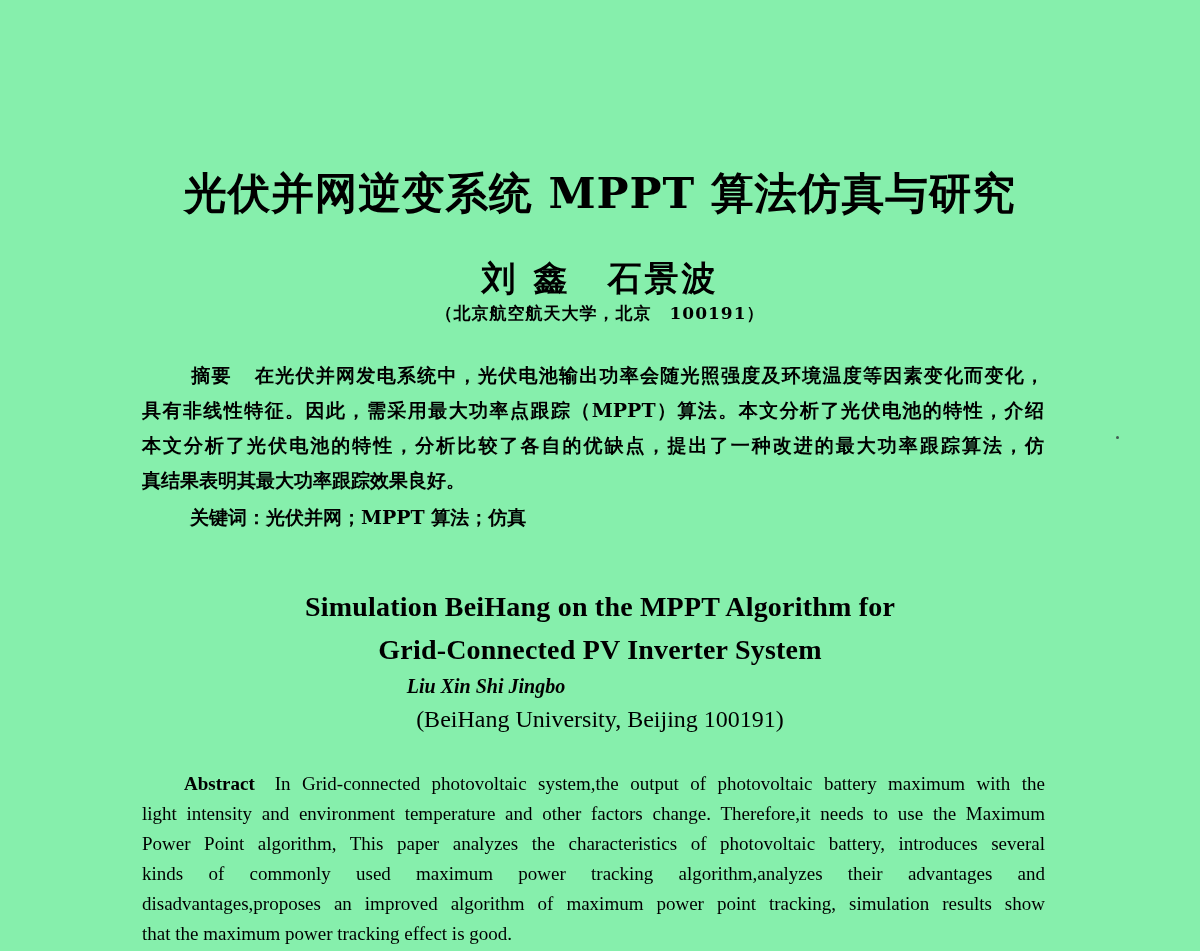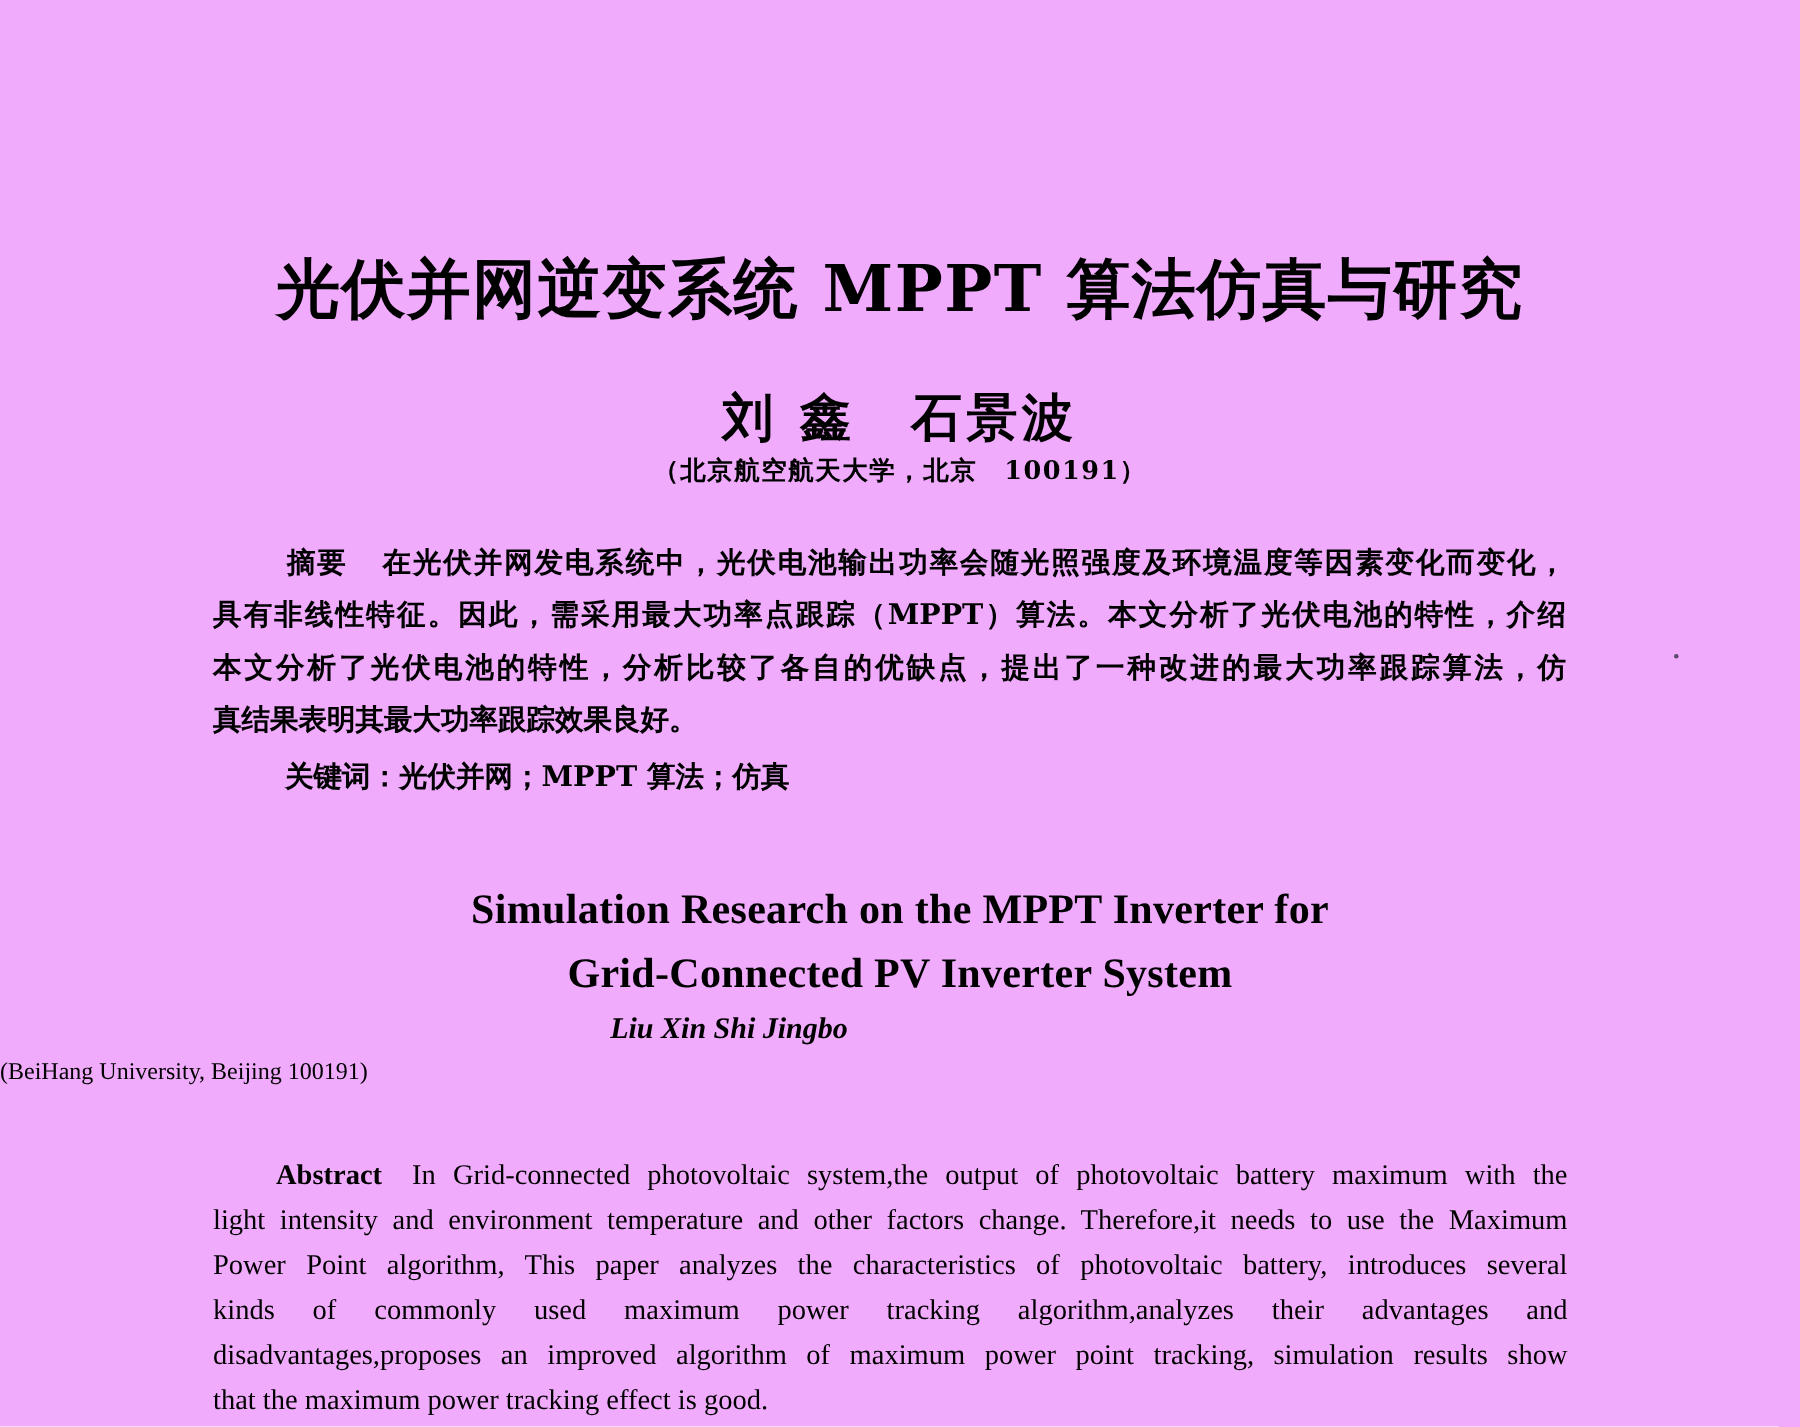--- a/index.html
+++ b/index.html
@@ -15,21 +15,21 @@
     font-family: "Liberation Serif", serif;
     color: #000000;
     -webkit-font-smoothing: none;
   }
 
   .page {
     position: absolute;
     left: 0; top: 0;
     width: 1200px;
     height: 951px;
-    background: #f0abfc;
+    background: #86efac;
   }
 
   
   .cn-title {
     position: absolute;
     left: 0;
     top: 166px;
     width: 1200px;
     text-align: center;
     font-family: "DejaVu Serif", "Liberation Serif", serif;
@@ -124,22 +124,23 @@
     font-family: "Liberation Serif", serif;
     font-style: italic;
     font-weight: bold;
     font-size: 20px;
   }
   .en-affil {
     position: absolute;
     left: 0;
     top: 706px;
     width: 1200px;
-    font-family: "Liberation Serif", serif;
-    font-size: 16px;
+    text-align: center;
+    font-family: "Liberation Serif", serif;
+    font-size: 24px;
   }
 
   
   .en-abstract {
     position: absolute;
     left: 142px;
     top: 769px;
     width: 903px;
     font-family: "Liberation Serif", serif;
     font-size: 19px;
@@ -187,21 +188,21 @@
 
   <div class="cn-abstract">
     <span class="ln"><span class="indent2"></span><b>摘要</b><span class="gap-lbl"></span><span>在光伏并网发电系统中，光伏电池输出功率会随光照强度及环境温度等因素变化而变化，</span></span>
     <span class="ln">具有非线性特征。因此，需采用最大功率点跟踪（MPPT）算法。本文分析了光伏电池的特性，介绍</span>
     <span class="ln">本文分析了光伏电池的特性，分析比较了各自的优缺点，提出了一种改进的最大功率跟踪算法，仿</span>
     <span class="ln last">真结果表明其最大功率跟踪效果良好。</span>
   </div>
 
   <div class="cn-keywords">关键词：光伏并网；MPPT 算法；仿真</div>
 
-  <div class="en-title l1">Simulation Research on the MPPT Inverter for</div>
+  <div class="en-title l1">Simulation BeiHang on the MPPT Algorithm for</div>
   <div class="en-title l2">Grid-Connected PV Inverter System</div>
 
   <div class="en-authors">Liu Xin    Shi Jingbo</div>
 
   <div class="en-affil">(BeiHang University, Beijing 100191)</div>
 
   <div class="en-abstract">
     <span class="ln"><span class="en-indent"></span><span class="en-lbl">Abstract</span><span class="en-gap"></span><span>In Grid-connected photovoltaic system,the output of photovoltaic battery maximum with the</span></span>
     <span class="ln">light intensity and environment temperature and other factors change. Therefore,it needs to use the Maximum</span>
     <span class="ln">Power Point algorithm, This paper analyzes the characteristics of photovoltaic battery, introduces several</span>

